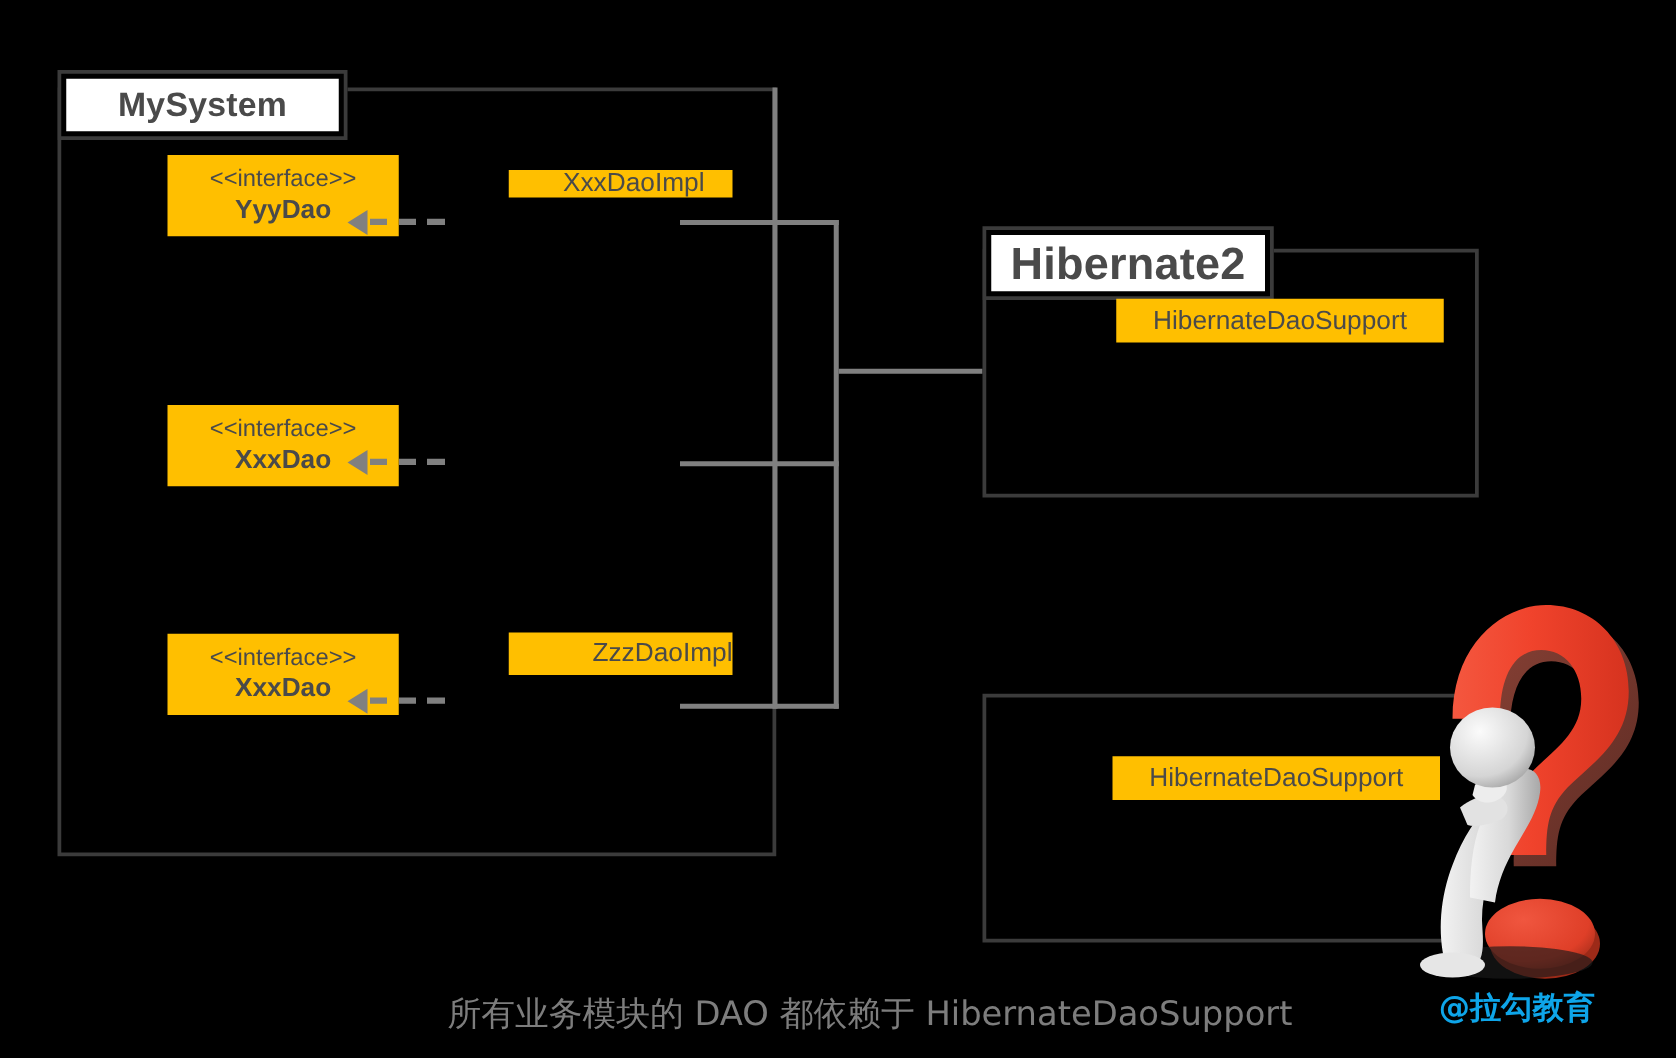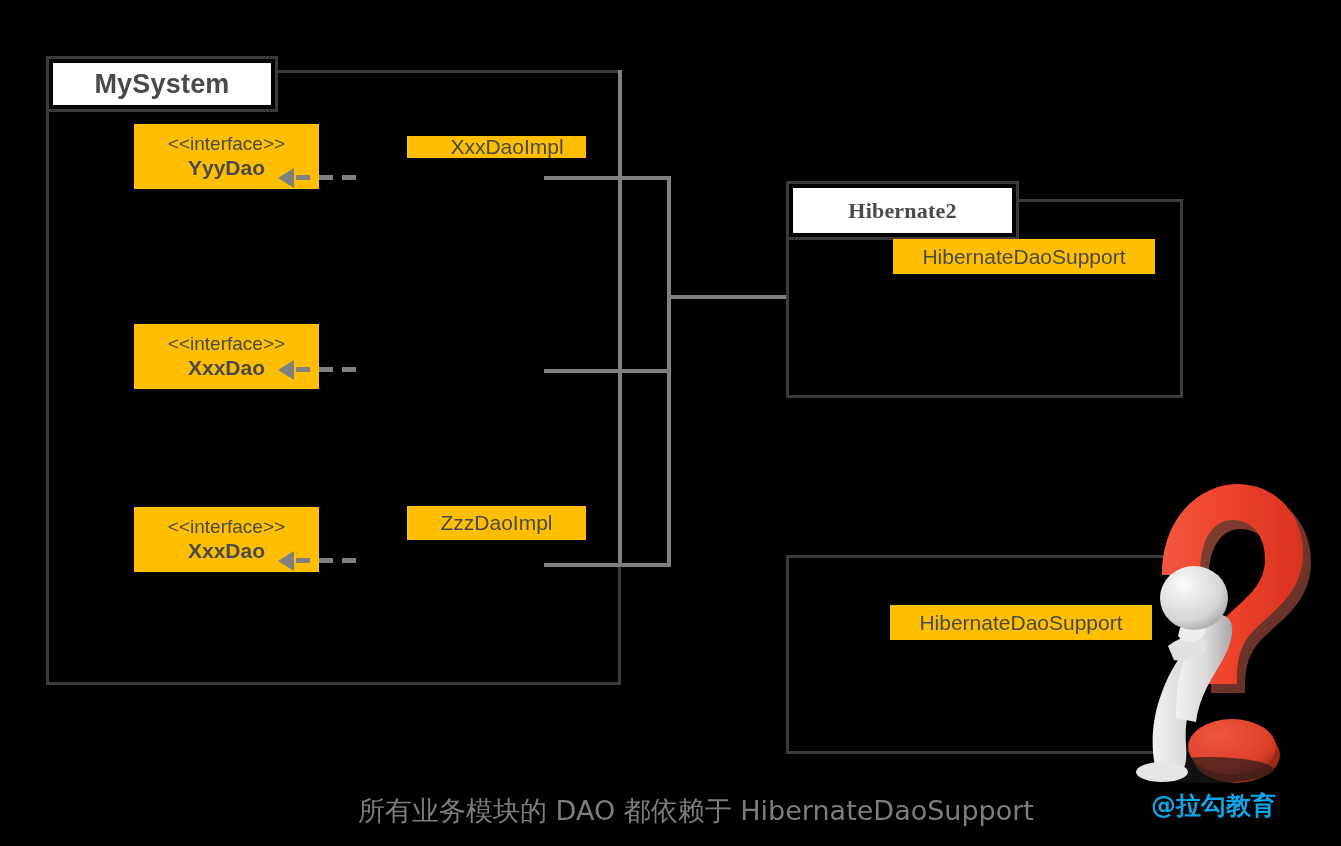--- a/index.html
+++ b/index.html
@@ -143,21 +143,21 @@
   <div class="cls" style="left:90px; top:507px; width:185px; height:65px;">
     <span class="stereo">&lt;&lt;interface&gt;&gt;</span>
     <span class="cname">XxxDao</span>
   </div>
 
   <div class="cls single" style="left:363px; top:136px; width:179px; height:22px;padding-left:21px;">
     <span>XxxDaoImpl</span>
   </div>
 
 
-  <div class="cls single" style="left:363px; top:506px; width:179px; height:34px;">
+  <div class="cls single" style="left:363px; top:506px; width:179px; height:34px;align-items:flex-end;">
     <span>ZzzDaoImpl</span>
   </div>
 
   <div class="arrow-left" style="left:278px; top:168px;"></div>
   <div class="dash" style="left:296px; top:175px; width:66px;"></div>
 
   <div class="arrow-left" style="left:278px; top:360px;"></div>
   <div class="dash" style="left:296px; top:367px; width:66px;"></div>
 
   <div class="arrow-left" style="left:278px; top:551px;"></div>
@@ -169,21 +169,21 @@
 
   <div class="seg v" style="left:667px; top:176px; height:391px;"></div>
 
   <div class="seg v" style="left:618px; top:70px; height:497px;"></div>
 
   <div class="seg h" style="left:671px; top:295px; width:163px;"></div>
   <div class="arrow-right" style="left:832px; top:288px;"></div>
 
   <div class="pkg-body" style="left:786px; top:199px; width:397px; height:199px;"></div>
   <div class="pkg-tab" style="left:786px; top:133px; width:233px; height:59px;">
-    <div class="pkg-tab-label" style="font-size:22px;font-family:Liberation Serif, serif;">Hibernate2</div>
+    <div class="pkg-tab-label" style="font-size:36px;">Hibernate2</div>
   </div>
   <div class="cls single" style="left:849px; top:239px; width:262px; height:35px;">
     <span>HibernateDaoSupport</span>
   </div>
 
   <div class="pkg-body" style="left:786px; top:555px; width:397px; height:199px;"></div>
   <div class="cls single" style="left:846px; top:605px; width:262px; height:35px;">
     <span>HibernateDaoSupport</span>
   </div>
 

